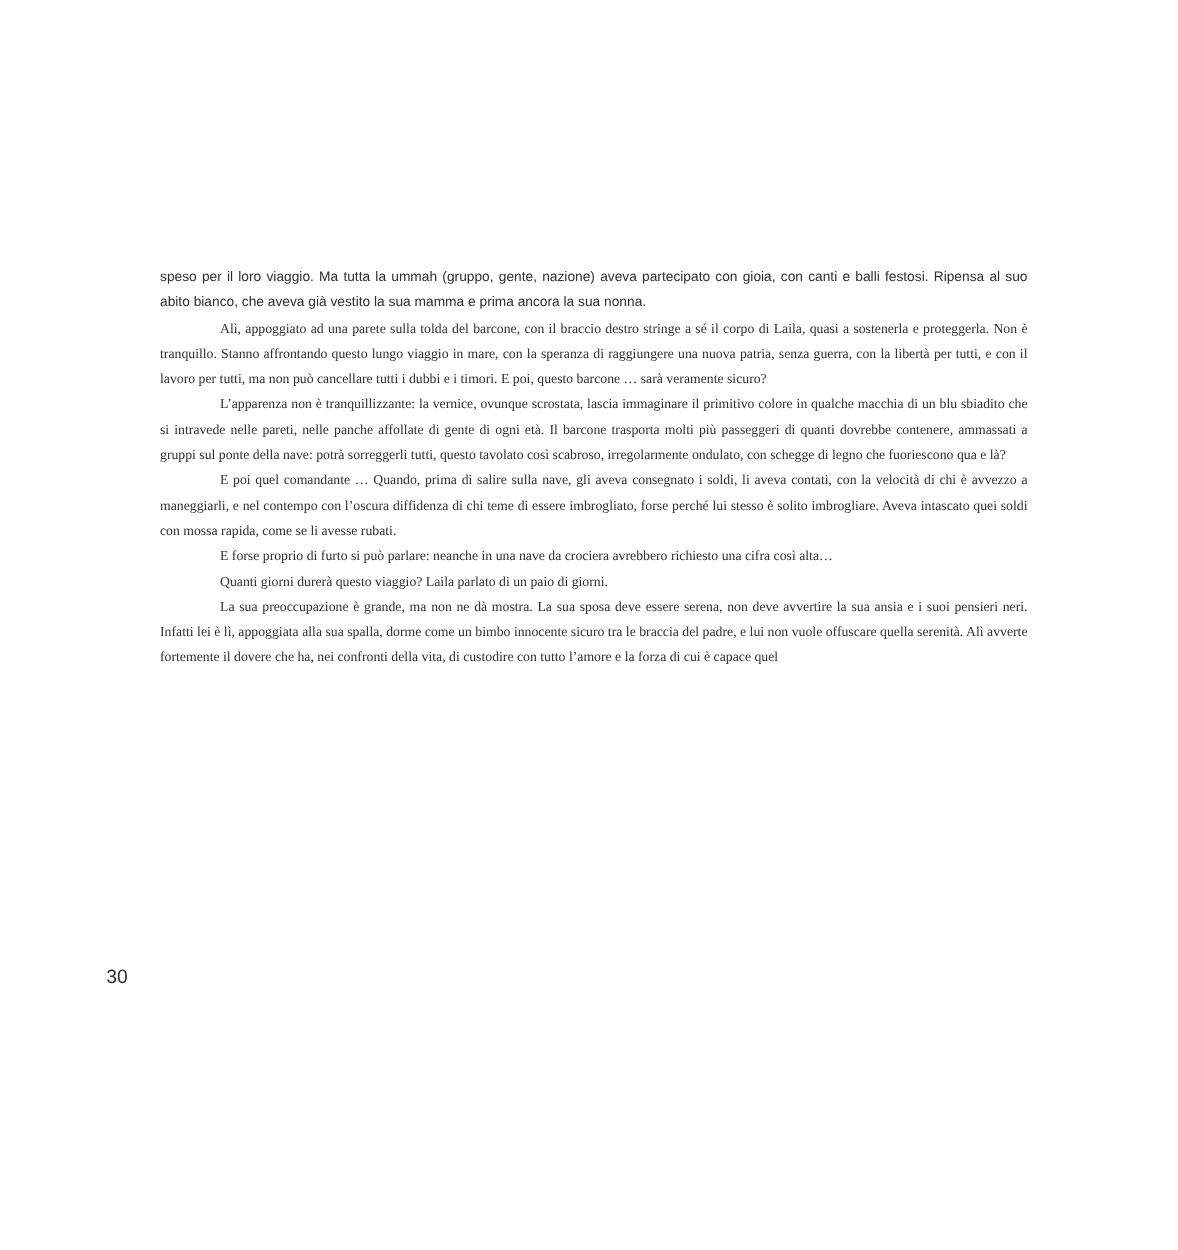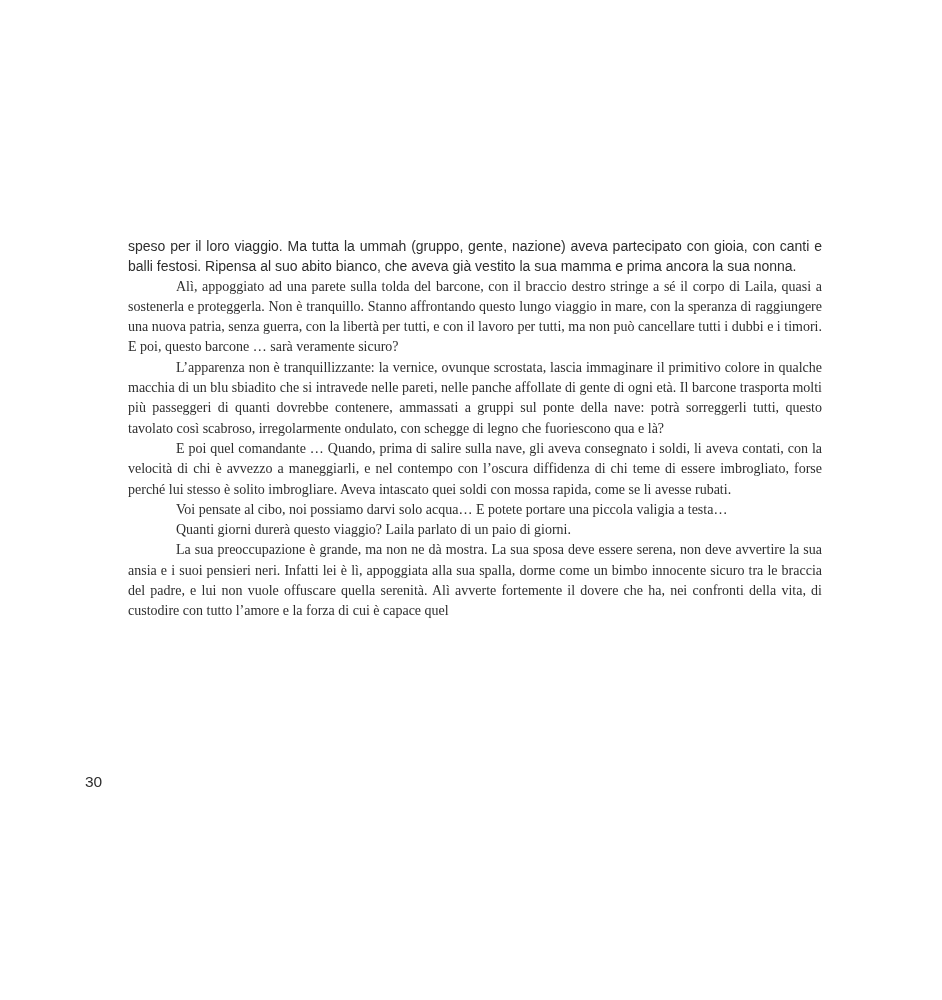--- a/index.html
+++ b/index.html
@@ -11,24 +11,24 @@
     position: relative;
     width: 942px;
     height: 1000px;
     background: #ffffff;
     font-family: "Liberation Sans", "DejaVu Sans", sans-serif;
     color: #2e2e2e;
     overflow: hidden;
   }
   .text-block {
     position: absolute;
-    top: 236px;
+    top: 212px;
     left: 128px;
     width: 694px;
-    font-size: 14px;
+    font-size: 11px;
     line-height: 20.3px;
     text-align: justify;
   }
   .text-block p {
     margin: 0;
     padding: 0;
   }
   .text-block p.indent {
     text-indent: 48px;
     font-family: Liberation Serif, serif;
@@ -47,18 +47,18 @@
 
 <div class="page">
 
   <div class="page-number">30</div>
 
   <div class="text-block">
     <p>speso per il loro viaggio. Ma tutta la ummah (gruppo, gente, nazione) aveva partecipato con gioia, con canti e balli festosi. Ripensa al suo abito bianco, che aveva già vestito la sua mamma e prima ancora la sua nonna.</p>
     <p class="indent">Alì, appoggiato ad una parete sulla tolda del barcone, con il braccio destro stringe a sé il corpo di Laila, quasi a sostenerla e proteggerla. Non è tranquillo. Stanno affrontando questo lungo viaggio in mare, con la speranza di raggiungere una nuova patria, senza guerra, con la libertà per tutti, e con il lavoro per tutti, ma non può cancellare tutti i dubbi e i timori. E poi, questo barcone … sarà veramente sicuro?</p>
     <p class="indent">L’apparenza non è tranquillizzante: la vernice, ovunque scrostata, lascia immaginare il primitivo colore in qualche macchia di un blu sbiadito che si intravede nelle pareti, nelle panche affollate di gente di ogni età. Il barcone trasporta molti più passeggeri di quanti dovrebbe contenere, ammassati a gruppi sul ponte della nave: potrà sorreggerli tutti, questo tavolato così scabroso, irregolarmente ondulato, con schegge di legno che fuoriescono qua e là?</p>
     <p class="indent">E poi quel comandante … Quando, prima di salire sulla nave, gli aveva consegnato i soldi, li aveva contati, con la velocità di chi è avvezzo a maneggiarli, e nel contempo con l’oscura diffidenza di chi teme di essere imbrogliato, forse perché lui stesso è solito imbrogliare. Aveva intascato quei soldi con mossa rapida, come se li avesse rubati.</p>
-    <p class="indent">Voi pensate al cibo, noi possiamo darvi solo acqua… E potete portare una piccola valigia a testa…</p>
+    <p class="indent">E forse proprio di furto si può parlare: neanche in una nave da crociera avrebbero richiesto una cifra così alta…</p>
     <p class="indent">Quanti giorni durerà questo viaggio? Laila parlato di un paio di giorni.</p>
     <p class="indent">La sua preoccupazione è grande, ma non ne dà mostra. La sua sposa deve essere serena,  non deve avvertire la sua ansia e i suoi pensieri neri. Infatti lei è lì, appoggiata alla sua spalla, dorme come un bimbo innocente sicuro tra le braccia del padre, e lui non vuole offuscare quella serenità. Alì avverte fortemente il dovere che ha, nei confronti della vita, di custodire con tutto l’amore e la forza di cui è capace quel</p>
   </div>
 
 </div>
 
 </body></html>

